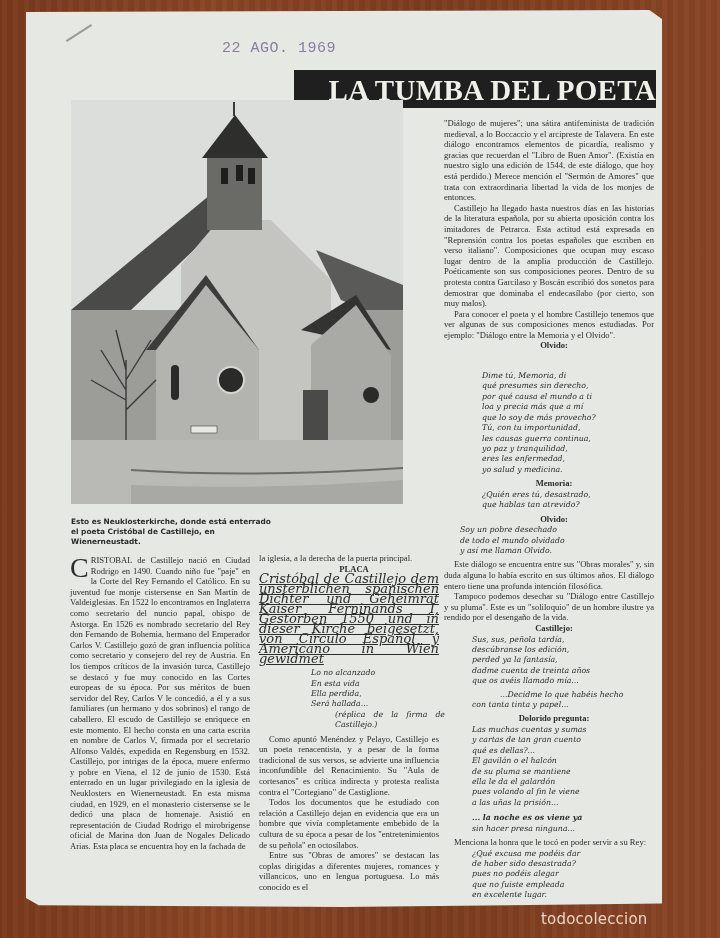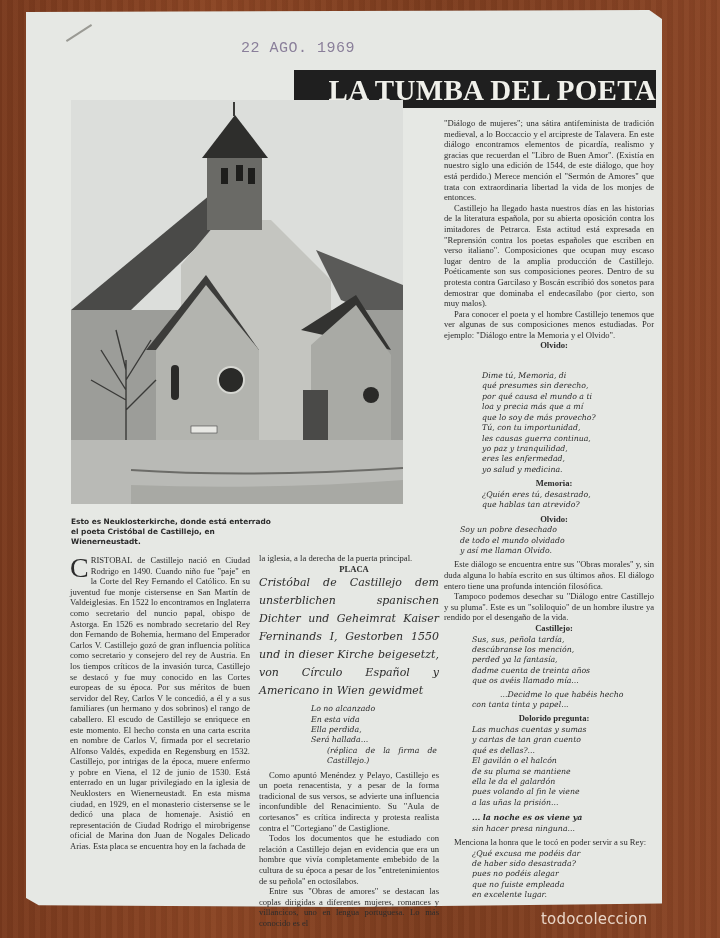--- a/index.html
+++ b/index.html
@@ -17,21 +17,21 @@
     background: #e6e8e4;
     box-shadow: 0 1px 3px rgba(0,0,0,0.35);
     clip-path: polygon(0 2px, 98% 0, 100% 1%, 100% 99.6%, 50% 100%, 2% 99.8%, 0 99%);
   }
   .staple {
     position: absolute; left: 64px; top: 32px; width: 30px; height: 2px;
     background: #9a9a94; transform: rotate(-33deg);
   }
   .stamp {
     position: absolute; left: 222px; top: 40px;
-    font-family: "Liberation Mono", monospace; font-size: 15px; color: #8a7f9a; letter-spacing: 0.5px; margin-left: 19px;
+    font-family: "Liberation Mono", monospace; font-size: 15px; color: #8a7f9a; letter-spacing: 0.5px;
   }
   .title-bar {
     position: absolute; left: 294px; top: 70px; width: 362px; height: 38px;
     background: #1f1f1f; color: #f0f0ea;
     font-family: "Liberation Serif", serif; font-weight: bold; font-size: 29px;
     line-height: 40px; padding-left: 13px; box-sizing: border-box; letter-spacing: 0.3px; text-align: right;
   }
   .photo {
     position: absolute; left: 71px; top: 100px; width: 332px; height: 404px; background: #d8dad5;
   }
@@ -45,21 +45,21 @@
   }
   .col p { margin: 0; text-indent: 10px; }
   .col p.noindent { text-indent: 0; }
   .col-left { left: 70px; top: 555px; width: 180px; }
   .col-mid { left: 259px; top: 553px; width: 180px; }
   .col-right { left: 444px; top: 118px; width: 210px; }
   .dropcap {
     float: left; font-size: 28px; line-height: 22px; margin: 2px 2px 0 0; font-weight: normal;
   }
   .heading-c { text-align: center; font-weight: bold; margin: 2px 0; text-indent: 0; }
-  .italic-block { font-style: italic; font-family: "DejaVu Serif", serif; font-size: 11px; line-height: 18px; }
+  .italic-block { font-style: italic; font-family: "DejaVu Serif", serif; font-size: 13px; line-height: 10px; text-decoration: underline; }
   .verse { font-style: italic; font-family: "DejaVu Serif", serif; font-size: 7.8px; line-height: 10.4px; margin: 1px 0 3px 0; }
   .verse div { white-space: nowrap; }
   .watermark {
     position: absolute; left: 541px; top: 910px;
     font-family: "DejaVu Sans", sans-serif; font-weight: normal; font-size: 15px; color: #e9d6c8; letter-spacing: 0.2px;
   }
 </style>
 </head>
 <body>
 
@@ -122,21 +122,21 @@
 
 <div class="col col-mid">
   <p class="noindent">la iglesia, a la derecha de la puerta principal.</p>
   <p class="heading-c">PLACA</p>
   <p class="noindent italic-block">Cristóbal de Castillejo dem unsterblichen spanischen Dichter und Geheimrat Kaiser Ferninands I, Gestorben 1550 und in dieser Kirche beigesetzt, von Círculo Español y Americano in Wien gewidmet</p>
   <div class="verse" style="margin-left:52px; margin-top:4px;">
     <div>Lo no alcanzado</div>
     <div>En esta vida</div>
     <div>Ella perdida,</div>
     <div>Será hallada...</div>
-    <div style="margin-left:16px; white-space:normal; width:110px;">(réplica de la firma de Castillejo.)</div>
+    <div style="margin-left:24px; white-space:normal; width:110px;">(réplica de la firma de Castillejo.)</div>
   </div>
   <p>Como apuntó Menéndez y Pelayo, Castillejo es un poeta renacentista, y a pesar de la forma tradicional de sus versos, se advierte una influencia inconfundible del Renacimiento. Su "Aula de cortesanos" es crítica indirecta y protesta realista contra el "Cortegiano" de Castiglione.</p>
   <p>Todos los documentos que he estudiado con relación a Castillejo dejan en evidencia que era un hombre que vivía completamente embebido de la cultura de su época a pesar de los "entretenimientos de su peñola" en octosílabos.</p>
   <p>Entre sus "Obras de amores" se destacan las coplas dirigidas a diferentes mujeres, romances y villancicos, uno en lengua portuguesa. Lo más conocido es el</p>
 </div>
 
 <div class="col col-right">
   <p class="noindent">"Diálogo de mujeres"; una sátira antifeminista de tradición medieval, a lo Boccaccio y el arcipreste de Talavera. En este diálogo encontramos elementos de picardía, realismo y gracias que recuerdan el "Libro de Buen Amor". (Existía en nuestro siglo una edición de 1544, de este diálogo, que hoy está perdido.) Merece mención el "Sermón de Amores" que trata con extraordinaria libertad la vida de los monjes de entonces.</p>
   <p>Castillejo ha llegado hasta nuestros días en las historias de la literatura española, por su abierta oposición contra los imitadores de Petrarca. Esta actitud está expresada en "Reprensión contra los poetas españoles que escriben en verso italiano". Composiciones que ocupan muy escaso lugar dentro de la amplia producción de Castillejo. Poéticamente son sus composiciones peores. Dentro de su protesta contra Garcilaso y Boscán escribió dos sonetos para demostrar que dominaba el endecasílabo (por cierto, son muy malos).</p>
   <p>Para conocer el poeta y el hombre Castillejo tenemos que ver algunas de sus composiciones menos estudiadas. Por ejemplo: "Diálogo entre la Memoria y el Olvido".</p>
@@ -165,21 +165,21 @@
     <div>de todo el mundo olvidado</div>
     <div>y así me llaman Olvido.</div>
   </div>
 
   <p>Este diálogo se encuentra entre sus "Obras morales" y, sin duda alguna lo había escrito en sus últimos años. El diálogo entero tiene una profunda intención filosófica.</p>
   <p>Tampoco podemos desechar su "Diálogo entre Castillejo y su pluma". Este es un "soliloquio" de un hombre ilustre ya rendido por el desengaño de la vida.</p>
 
   <p class="heading-c">Castillejo:</p>
   <div class="verse" style="margin-left:28px;">
     <div>Sus, sus, peñola tardía,</div>
-    <div>descúbranse los mención,</div>
+    <div>descúbranse los edición,</div>
     <div>perded ya la fantasía,</div>
     <div>dadme cuenta de treinta años</div>
     <div>que os avéis llamado mía...</div>
     <div style="margin-top:3px;margin-left:28px;">...Decidme lo que habéis hecho</div>
     <div>con tanta tinta y papel...</div>
   </div>
   <p class="heading-c">Dolorido pregunta:</p>
   <div class="verse" style="margin-left:28px;">
     <div>Las muchas cuentas y sumas</div>
     <div>y cartas de tan gran cuento</div>

